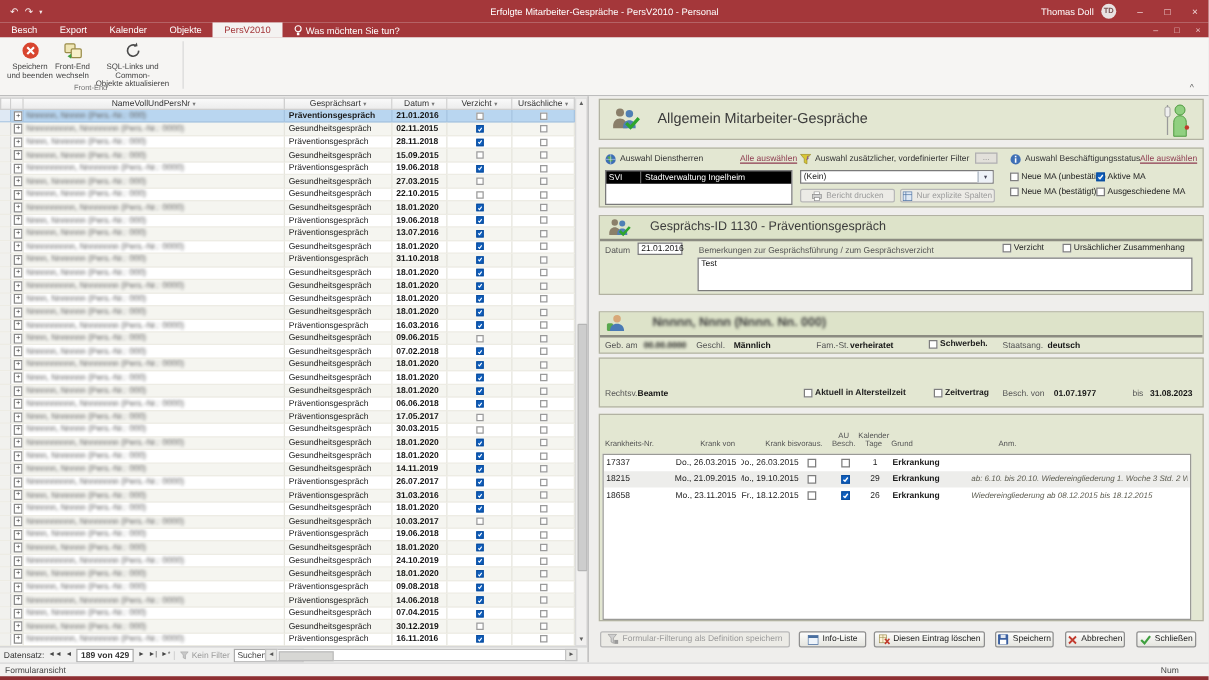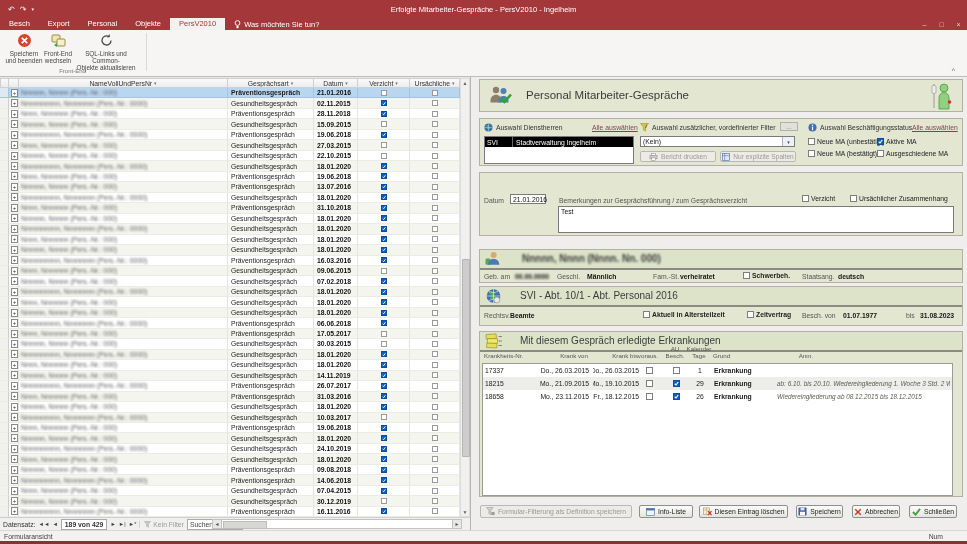--- a/index.html
+++ b/index.html
@@ -134,28 +134,35 @@
 </style>
 </head>
 <body>
 
 <div class="titlebar">
   <div class="qat">
     <span>↶</span>
     <span>↷</span>
     <span style="font-size:5px">▾</span>
   </div>
-  <div class="title-center">Erfolgte Mitarbeiter-Gespräche  -  PersV2010 - Ingelheim</div>
+  <div class="title-center">Erfolgte Mitarbeiter-Gespräche  -  PersV2010 - Personal</div>
+  <div class="tb-right">
+    <span class="tb-user">Thomas Doll</span>
+    <span class="avatar">TD</span>
+    <span class="winbtn">–</span>
+    <span class="winbtn">□</span>
+    <span class="winbtn">×</span>
+  </div>
 </div>
 
 <div class="tabrow">
   <div id="ribbon-tabs" style="display:flex;">
       <div class="rtab">Besch</div>
       <div class="rtab">Export</div>
-      <div class="rtab">Personal</div>
+      <div class="rtab">Kalender</div>
       <div class="rtab">Objekte</div>
       <div class="rtab active">PersV2010</div>
     </div>
   <div class="tellme">
     <span class="icon">
       <svg width="7" height="9" viewBox="0 0 7 9">
           <circle cx="3.5" cy="3" r="2.4" fill="none" stroke="#fff" stroke-width="0.9"></circle>
           <rect x="2.5" y="6" width="2" height="2.2" fill="#fff"></rect>
         </svg>
     </span>
@@ -1097,21 +1104,21 @@
     <div class="sect" style="top:2px;height:33px;">
       <span class="icon" style="position:absolute;left:8px;top:5px;">
         <svg width="24" height="20" viewBox="0 0 24 20">
             <circle cx="8" cy="5" r="3.2" fill="#8a7f6a"></circle>
             <path d="M2.5 15.5 c0-3.6 2.5-5.8 5.5-5.8 s5.5 2.2 5.5 5.8 v2 H2.5 Z" fill="#8a7f6a"></path>
             <circle cx="15.5" cy="6" r="3" fill="#4f7fb5"></circle>
             <path d="M10.5 16.5 c0-3.4 2.2-5.4 5-5.4 s5 2 5 5.4 v1 H10.5 Z" fill="#4f7fb5"></path>
             <path d="M13 13.5 l3.4 3.4 L23 9.5" stroke="#2ea52e" stroke-width="2.6" fill="none"></path>
           </svg>
       </span>
-      <span style="position:absolute;left:46px;top:9px;font-size:11.5px;color:#3a3a3a;">Personal Mitarbeiter-Gespräche</span>
+      <span style="position:absolute;left:46px;top:9px;font-size:11.5px;color:#3a3a3a;">Allgemein Mitarbeiter-Gespräche</span>
       <span class="icon" style="position:absolute;right:8px;top:2px;">
         <svg width="24" height="28" viewBox="0 0 24 28">
             <line x1="4" y1="2" x2="4" y2="26" stroke="#9a9a9a" stroke-width="1"></line>
             <rect x="2" y="3.5" width="4" height="8" rx="1.5" fill="#eeeeee" stroke="#9a9a9a" stroke-width="0.7"></rect>
             <circle cx="14" cy="6" r="4" fill="#90d080" stroke="#4f9a40" stroke-width="0.8"></circle>
             <path d="M9 27 V16 c0-3.4 2.2-5.4 5-5.4 s5 2 5 5.4 V27 Z" fill="#90d080" stroke="#4f9a40" stroke-width="0.8"></path>
             <circle cx="19.5" cy="20" r="1.8" fill="#c0392b"></circle>
           </svg>
       </span>
     </div>
@@ -1200,20 +1207,32 @@
             <span>Aktive MA</span>
           </div>
           <div class="cbrow" style="left: 397px; top: 31px;">
             <span class="cb"></span>
             <span>Ausgeschiedene MA</span>
           </div>
         </div>
     </div>
 
     <div class="sect" style="top:95px;height:64px;">
+      <div class="sect-h">
+        <span class="sect-icon icon">
+          <svg width="20" height="16" viewBox="0 0 24 20">
+              <circle cx="8" cy="5" r="3.2" fill="#8a7f6a"></circle>
+              <path d="M2.5 15.5 c0-3.6 2.5-5.8 5.5-5.8 s5.5 2.2 5.5 5.8 v2 H2.5 Z" fill="#8a7f6a"></path>
+              <circle cx="15.5" cy="6" r="3" fill="#4f7fb5"></circle>
+              <path d="M10.5 16.5 c0-3.4 2.2-5.4 5-5.4 s5 2 5 5.4 v1 H10.5 Z" fill="#4f7fb5"></path>
+              <path d="M13 13.5 l3.4 3.4 L23 9.5" stroke="#2ea52e" stroke-width="2.6" fill="none"></path>
+            </svg>
+        </span>
+        <span class="sect-title">Gesprächs-ID 1130 - Präventionsgespräch</span>
+      </div>
       <span class="lbl" style="left:4px;top:24px;">Datum</span>
       <div class="inputbox" style="left:30px;top:21px;width:36px;height:10px;">21.01.2016</div>
       <span class="lbl" style="left:79px;top:24px;">Bemerkungen zur Gesprächsführung / zum Gesprächsverzicht</span>
       <div class="cbrow" style="left:322px;top:22px;">
         <span class="cb"></span>
         <span>Verzicht</span>
       </div>
       <div class="cbrow" style="left:370px;top:22px;">
         <span class="cb"></span>
         <span>Ursächlicher Zusammenhang</span>
@@ -1240,59 +1259,37 @@
       <span class="val" style="left:200px;top:23px;">verheiratet</span>
       <div class="cbrow" style="left:263px;top:22px;">
         <span class="cb"></span>
         <span style="font-weight:700;">Schwerbeh.</span>
       </div>
       <span class="lbl" style="left:322px;top:23px;">Staatsang.</span>
       <span class="val" style="left:358px;top:23px;">deutsch</span>
     </div>
 
     <div class="sect" style="top:209px;height:40px;">
-      <div class="sect-h">
-        <span class="sect-icon icon">
-          <svg width="17" height="16" viewBox="0 0 14 14">
-              <circle cx="7" cy="7" r="6" fill="#3f6fb5"></circle>
-              <path d="M2.5 4 q3 -2.2 6 0 q-1.5 3 1.5 4.5 q-3 3 -6 0.8 q2-3 -1.5-5.3" fill="#58a84e"></path>
-              <path d="M7 1 v12 M1 7 h12 M2.7 3 q4.3 2.4 8.6 0 M2.7 11 q4.3 -2.4 8.6 0" stroke="#d8e6f4" stroke-width="0.6" fill="none"></path>
-              <circle cx="10" cy="10.5" r="2.6" fill="#e8e8e8" stroke="#888" stroke-width="0.5"></circle>
-            </svg>
-        </span>
-        <span class="sect-title">SVI - Abt. 10/1 - Abt. Personal 2016</span>
-      </div>
       <span class="lbl" style="left:4px;top:25px;">Rechtsv.</span>
       <span class="val" style="left:30px;top:25px;">Beamte</span>
       <div class="cbrow" style="left:163px;top:24px;">
         <span class="cb"></span>
         <span style="font-weight:700;">Aktuell in Altersteilzeit</span>
       </div>
       <div class="cbrow" style="left:267px;top:24px;">
         <span class="cb"></span>
         <span style="font-weight:700;">Zeitvertrag</span>
       </div>
       <span class="lbl" style="left:322px;top:25px;">Besch. von</span>
       <span class="val" style="left:363px;top:25px;">01.07.1977</span>
       <span class="lbl" style="left:426px;top:25px;">bis</span>
       <span class="val" style="left:440px;top:25px;">31.08.2023</span>
     </div>
 
     <div class="sect" style="top:254px;height:166px;">
-      <div class="sect-h">
-        <span class="sect-icon icon">
-          <svg width="18" height="16" viewBox="0 0 16 14">
-              <rect x="1" y="1" width="9" height="4" fill="#e6df56" stroke="#9a9228" stroke-width="0.6" transform="rotate(-4 5 3)"></rect>
-              <rect x="2" y="5" width="9" height="4" fill="#efe86a" stroke="#9a9228" stroke-width="0.6"></rect>
-              <rect x="1.5" y="9" width="9" height="4" fill="#e6df56" stroke="#9a9228" stroke-width="0.6" transform="rotate(3 6 11)"></rect>
-              <path d="M12 3 h3 M12 7 h3 M12 11 h3" stroke="#777" stroke-width="0.8"></path>
-            </svg>
-        </span>
-        <span class="sect-title">Mit diesem Gespräch erledigte Erkrankungen</span>
-      </div>
       <div id="ill-heads">
           <div class="illhead" style="left: 4px; width: 42px; bottom: 135px; top: 21px; text-align: left;">Krankheits-Nr.</div>
           <div class="illhead" style="left: 46px; width: 62px; bottom: 135px; top: 21px; text-align: right;">Krank von</div>
           <div class="illhead" style="left: 112px; width: 46px; bottom: 135px; top: 21px; text-align: right;">Krank bis</div>
           <div class="illhead" style="left: 152px; width: 32px; bottom: 135px; top: 21px; text-align: center;">voraus.</div>
           <div class="illhead" style="left: 181px; width: 28px; bottom: 135px; top: 14px; text-align: center;">AU
 Besch.</div>
           <div class="illhead" style="left: 205px; width: 28px; bottom: 135px; top: 14px; text-align: center;">Kalender
 Tage</div>
           <div class="illhead" style="left: 233px; width: 64px; bottom: 135px; top: 21px; text-align: left;">Grund</div>

